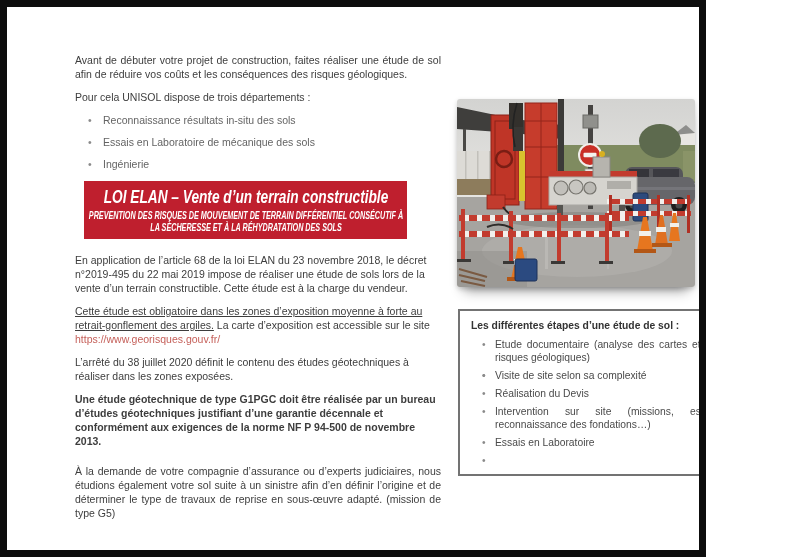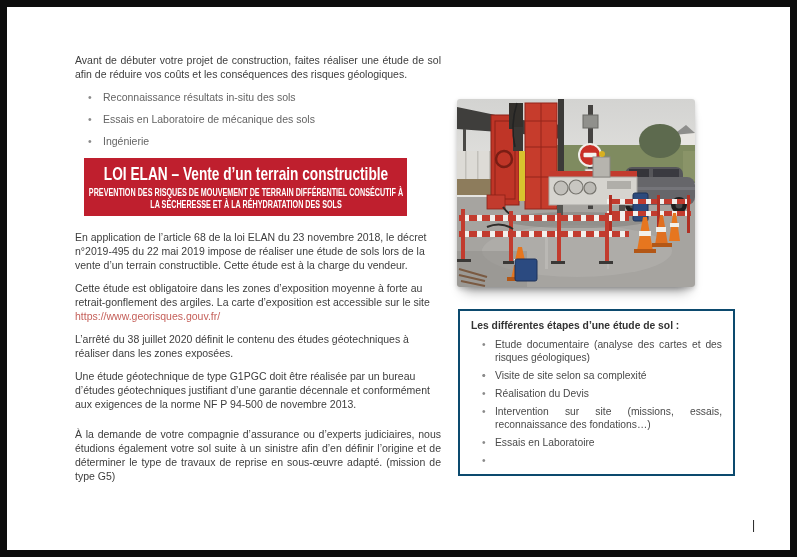--- a/index.html
+++ b/index.html
@@ -1,66 +1,67 @@
 <!DOCTYPE html>
 <html><head>
 <meta charset="utf-8">
 <style>
   html,body{margin:0;padding:0;background:#ffffff;}
   .frame{
-    position:relative;width:797px;height:557px;box-sizing:border-box;
+    position:relative;width:706px;height:557px;box-sizing:border-box;
     border:7px solid #0d0d0d;background:#ffffff;overflow:hidden;
     font-family:"Liberation Sans","DejaVu Sans",sans-serif;color:#3d3d3d;
   }
   
   .leftcol{position:absolute;left:68px;top:46px;width:366px;font-size:10.5px;line-height:14px;}
   .leftcol p{margin:0 0 9px 0;}
   .just{text-align:justify;}
   ul.plain{list-style:none;margin:2px 0 10px 0;padding:0;}
   ul.plain li{position:relative;padding-left:28px;margin-bottom:8px;color:#646464;}
   ul.plain li .dot{position:absolute;left:13px;top:0;color:#8a8a8a;}
-  .underline{}
+  .underline{text-decoration:underline;}
   .redlink{color:#c5605a;text-decoration:none;}
-  .bold{font-weight:normal;}
+  .bold{font-weight:bold;}
   .gap-top{margin-top:16px !important;}
   
   .banner{
     margin:4px 0 14px 9px;width:323px;height:58px;background:#bf1f2e;
     color:#ffffff;display:flex;flex-direction:column;justify-content:center;align-items:center;
-    text-align:center;overflow:hidden;
+    text-align:center;overflow:hidden;font-style:italic;
   }
   .banner-inner{transform:scaleX(.72);transform-origin:50% 50%;white-space:nowrap;}
   .banner-title{font-size:19px;font-weight:bold;line-height:21px;margin:0;}
   .banner-sub{font-size:10px;font-weight:bold;line-height:12px;margin:3px 0 0 0;white-space:normal;width:440px;}
   
   .photo-wrap{
     position:absolute;left:450px;top:92px;width:238px;height:188px;border-radius:3px;overflow:hidden;
     box-shadow:0 10px 12px -7px rgba(0,0,0,.45),0 2px 5px rgba(0,0,0,.18);
   }
   .photo-wrap svg{display:block;}
   .stepsbox{
     position:absolute;left:451px;top:302px;width:277px;height:167px;box-sizing:border-box;
-    border:2px solid #0c4a6e;padding:8px 11px 6px 11px;font-size:10.3px;line-height:13px;
+    border:2px solid #737373;padding:8px 11px 6px 11px;font-size:10.3px;line-height:13px;
   }
   .stepsbox .heading{font-weight:bold;margin:0 0 6px 0;color:#333333;}
   ul.steps{list-style:none;margin:0;padding:0;}
   ul.steps li{position:relative;padding-left:24px;margin-bottom:5px;text-align:justify;color:#4a4a4a;}
   ul.steps li .dot{position:absolute;left:11px;top:0;color:#8a8a8a;}
   
   .caret{position:absolute;left:745px;top:511px;font-size:12px;color:#1a1a1a;line-height:14px;}
 </style>
 </head>
 <body>
 
 <div class="frame">
 
   <div class="leftcol">
 
     <p class="just">Avant de débuter votre projet de construction, faites réaliser une étude de sol afin de réduire vos coûts et les conséquences des risques géologiques.</p>
 
+    <p>Pour cela UNISOL dispose de trois départements :</p>
 
     <ul class="plain">
       <li><span class="dot">•</span><span>Reconnaissance résultats in-situ des sols</span></li>
       <li><span class="dot">•</span><span>Essais en Laboratoire de mécanique des sols</span></li>
       <li><span class="dot">•</span><span>Ingénierie</span></li>
     </ul>
 
 
     <div class="banner">
       <div class="banner-inner">

